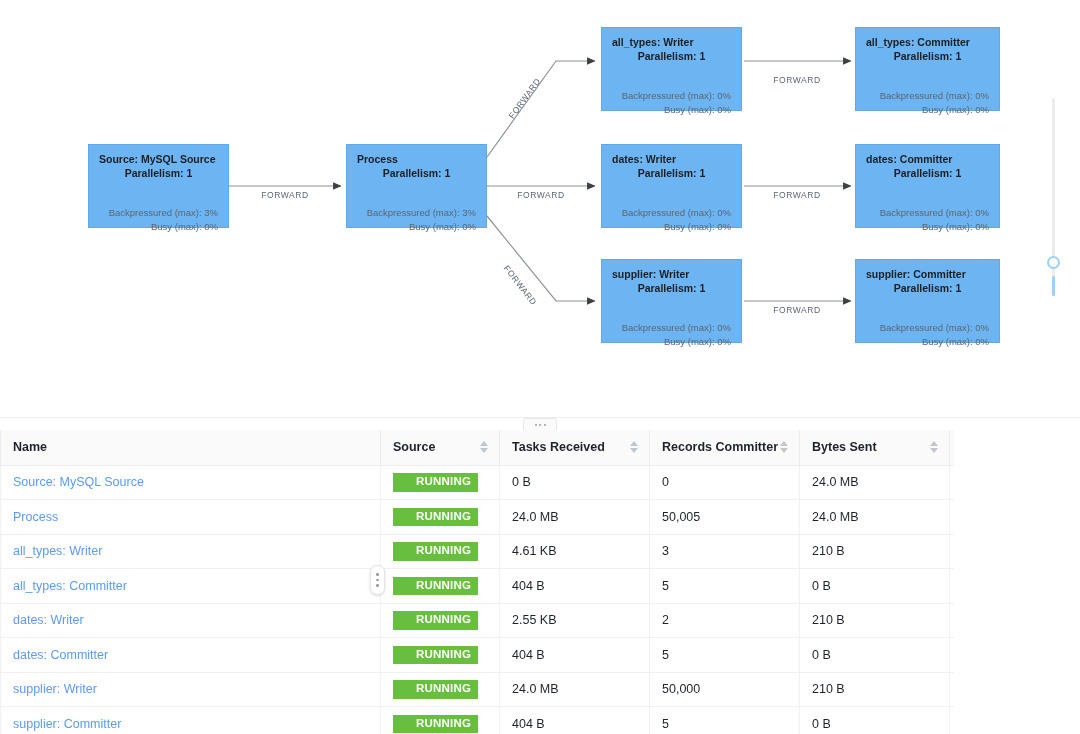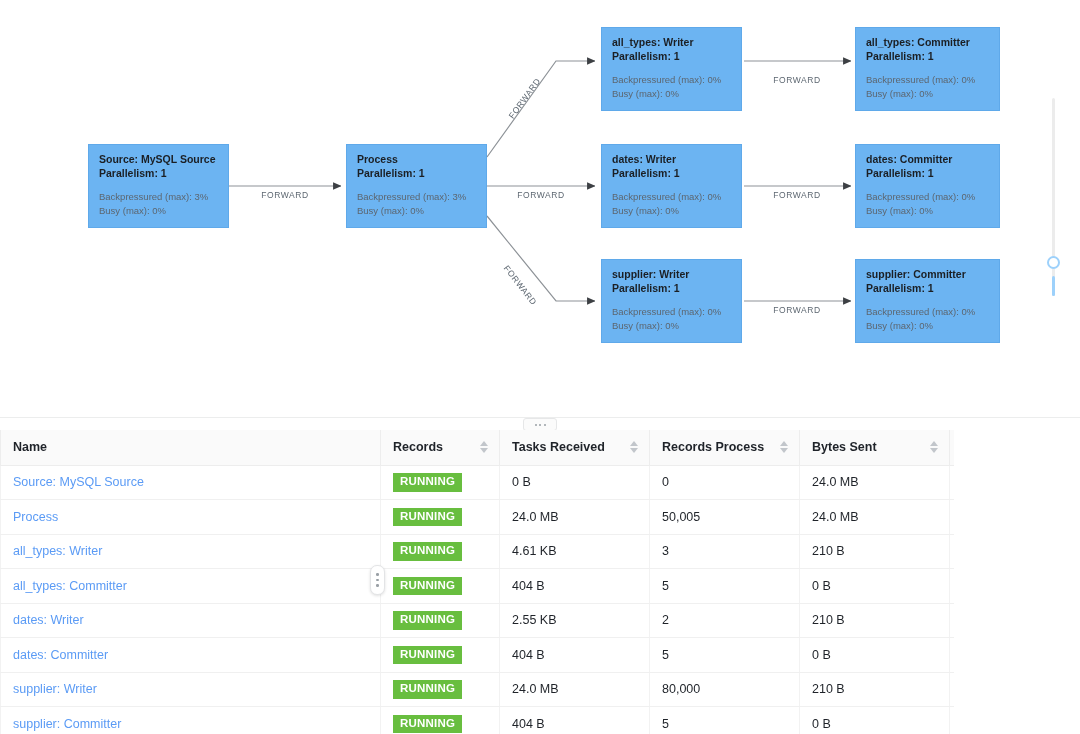--- a/index.html
+++ b/index.html
@@ -26,24 +26,24 @@
     color: #1f2329;
     padding: 8px 10px 6px 10px;
     line-height: 1.32;
   }
   .node-title {
     font-size: 10.5px; font-weight: bold; color: #1b1f24;
     text-align: left; white-space: nowrap;
   }
   .node-par {
     font-size: 10.5px; font-weight: bold; color: #1b1f24;
-    text-align: left; white-space: nowrap;
+    text-align: center; white-space: nowrap;
   }
   .node-metrics {
-    margin-top: 9px; text-align: left;
+    margin-top: 25px; text-align: right;
     font-size: 9.5px; color: #5c6670; white-space: nowrap;
   }
   .node-metrics div { line-height: 1.5; }
 
   
   #zoom-slider { position: absolute; left: 1047px; top: 98px; width: 14px; height: 198px; }
   #zoom-track {
     position: absolute; left: 5px; top: 0; width: 3px; height: 198px;
     background: #ececec; border-radius: 2px;
   }
@@ -103,21 +103,21 @@
   .sorter b, .sorter i {
     position: absolute; left: 0; width: 0; height: 0; display: block;
     border-left: 4.5px solid transparent; border-right: 4.5px solid transparent;
   }
   .sorter b { top: 1px; border-bottom: 5px solid #c2c6cb; }
   .sorter i { bottom: 1px; border-top: 5px solid #c2c6cb; }
 
   .badge-running {
     display: inline-block; background: #68BE3F; color: #ffffff;
     font-size: 11.5px; font-weight: bold; letter-spacing: .2px;
-    padding: 3px 7px 4px 7px; line-height: 1;
+    padding: 3px 7px 4px 23px; line-height: 1;
   }
   .badge-task {
     display: inline-block; background: #68BE3F; color: #ffffff;
     font-size: 11px; font-weight: bold;
     width: 19px; height: 19px; line-height: 19px; text-align: center;
   }
 
   
   #col-drag-handle {
     position: absolute; left: 370px; top: 565px;
@@ -261,35 +261,35 @@
         <col style="width:150px">
         <col style="width:68px">
         <col style="width:96px">
     </colgroup>
     <thead>
       <tr>
         <th class="first">
           <span>Name</span>
         </th>
         <th>
-          <span>Records</span>
+          <span>Source</span>
           <span class="sorter">
               <b></b>
               <i></i>
             </span>
         </th>
         <th>
           <span>Tasks Received</span>
           <span class="sorter">
               <b></b>
               <i></i>
             </span>
         </th>
         <th>
-          <span>Records Process</span>
+          <span>Records Committer</span>
           <span class="sorter">
               <b></b>
               <i></i>
             </span>
         </th>
         <th>
           <span>Bytes Sent</span>
           <span class="sorter">
               <b></b>
               <i></i>
@@ -355,21 +355,21 @@
           <td>404 B</td>
           <td>5</td>
           <td>0 B</td>
           <td>0</td>
           <td><span class="badge-task">1</span></td>
         </tr>
         <tr>
           <td class="first name"><a>supplier: Writer</a></td>
           <td><span class="badge-running">RUNNING</span></td>
           <td>24.0 MB</td>
-          <td>80,000</td>
+          <td>50,000</td>
           <td>210 B</td>
           <td>5</td>
           <td><span class="badge-task">1</span></td>
         </tr>
         <tr>
           <td class="first name"><a>supplier: Committer</a></td>
           <td><span class="badge-running">RUNNING</span></td>
           <td>404 B</td>
           <td>5</td>
           <td>0 B</td>

